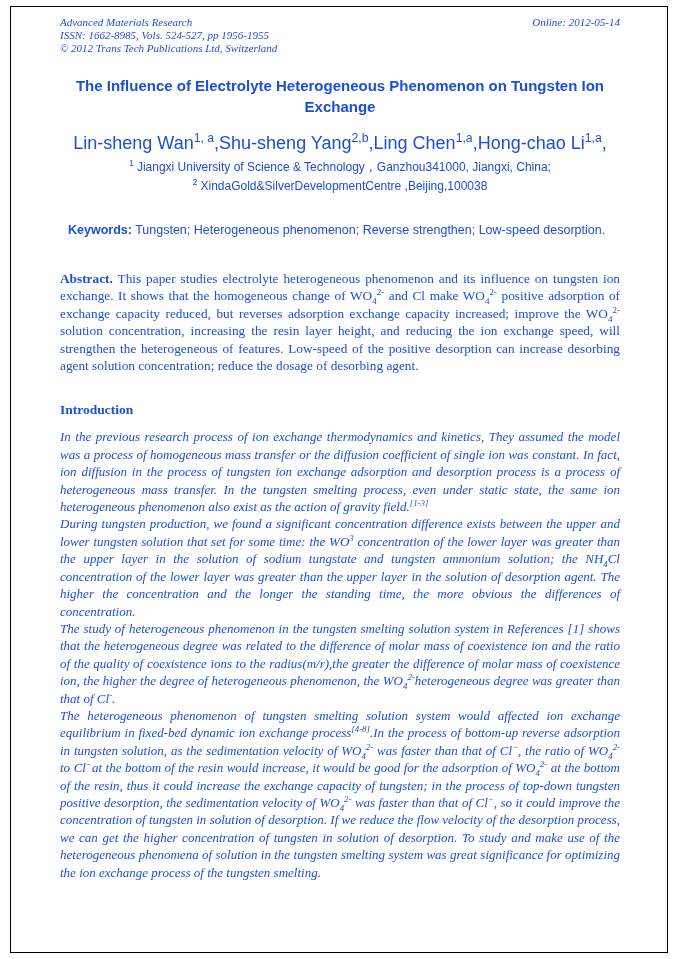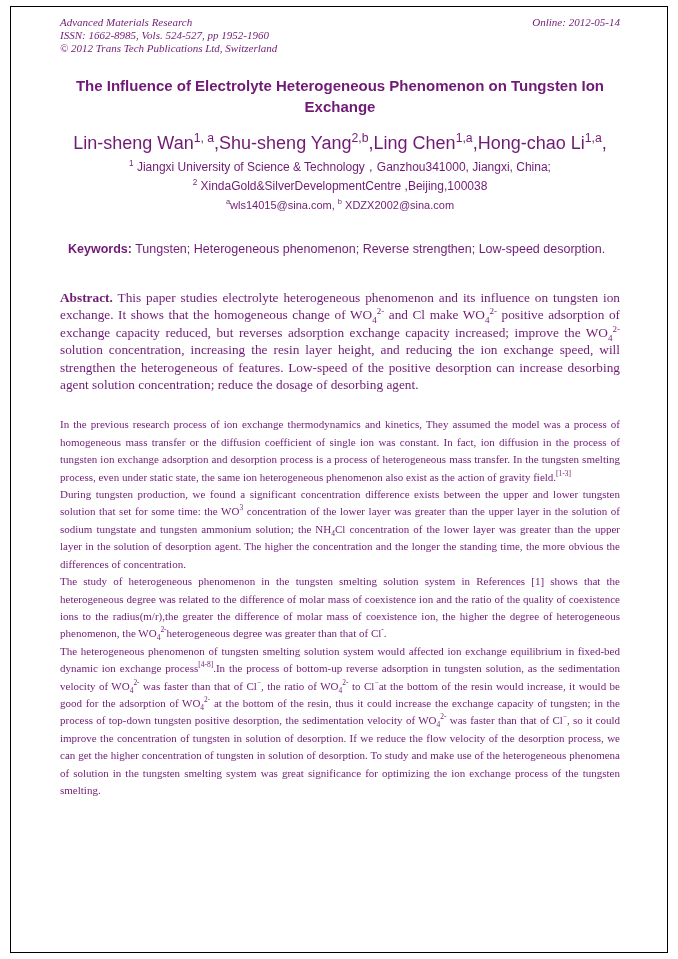--- a/index.html
+++ b/index.html
@@ -5,21 +5,21 @@
   html, body {
     margin: 0;
     padding: 0;
     background: #ffffff;
   }
   .page {
     position: relative;
     width: 678px;
     height: 959px;
     background: #ffffff;
-    color: #701a75;
+    color: #1d4ed8;
     font-family: "Liberation Serif", serif;
     box-sizing: border-box;
     overflow: hidden;
   }
   .frame {
     position: absolute;
     left: 10px;
     top: 6px;
     right: 10px;
     bottom: 6px;
@@ -92,24 +92,25 @@
   }
   .abstract .abs-label {
     font-weight: bold;
   }
   .section-heading {
     margin-top: 28px;
     font-weight: bold;
     font-size: 13.5px;
   }
   .body-text {
-    margin-top: 23px;
-    font-size: 11px;
+    margin-top: 10px;
+    font-size: 13px;
     line-height: 17.4px;
     text-align: justify;
+    font-style: italic;
   }
   .body-text p {
     margin: 0;
     padding: 0;
   }
   sup {
     font-size: 0.68em;
     vertical-align: super;
     line-height: 0;
   }
@@ -125,46 +126,46 @@
 <div class="page">
   <div class="frame"></div>
 
   <div class="content">
 
     <div class="meta">
       <div class="meta-row1">
         <span>Advanced Materials Research</span>
         <span>Online: 2012-05-14</span>
       </div>
-      <div>ISSN: 1662-8985, Vols. 524-527, pp 1952-1960</div>
+      <div>ISSN: 1662-8985, Vols. 524-527, pp 1956-1955</div>
       <div>© 2012 Trans Tech Publications Ltd, Switzerland</div>
     </div>
 
     <h1 class="paper-title">The Influence of Electrolyte Heterogeneous Phenomenon on Tungsten Ion Exchange</h1>
 
     <div class="authors">
       <div>Lin-sheng Wan<sup>1, a</sup>,Shu-sheng Yang<sup>2,b</sup>,Ling Chen<sup>1,a</sup>,Hong-chao Li<sup>1,a</sup>,</div>
     </div>
 
     <div class="affiliations">
       <div><sup>1</sup> Jiangxi University of Science &amp; Technology，Ganzhou341000, Jiangxi, China;</div>
       <div><sup>2</sup> XindaGold&amp;SilverDevelopmentCentre ,Beijing,100038</div>
-      <div class="emails"><sup>a</sup>wls14015@sina.com, <sup>b</sup> XDZX2002@sina.com</div>
     </div>
 
     <div class="keywords">
       <span class="kw-label">Keywords:</span>
       <span>Tungsten; Heterogeneous phenomenon; Reverse strengthen; Low-speed desorption.</span>
     </div>
 
     <div class="abstract">
       <span class="abs-label">Abstract.</span>
       <span>This paper studies electrolyte heterogeneous phenomenon and its influence on tungsten ion exchange. It shows that the homogeneous change of WO<sub>4</sub><sup>2-</sup> and Cl make WO<sub>4</sub><sup>2-</sup> positive adsorption of exchange capacity reduced, but reverses adsorption exchange capacity increased; improve the WO<sub>4</sub><sup>2-</sup> solution concentration, increasing the resin layer height, and reducing the ion exchange speed, will strengthen the heterogeneous of features. Low-speed of the positive desorption can increase desorbing agent solution concentration; reduce the dosage of desorbing agent.</span>
     </div>
 
+    <div class="section-heading">Introduction</div>
 
     <div class="body-text">
       <p>In the previous research process of ion exchange thermodynamics and kinetics, They assumed the model was a process of homogeneous mass transfer or the diffusion coefficient of single ion was constant. In fact, ion diffusion in the process of tungsten ion exchange adsorption and desorption process is a process of heterogeneous mass transfer. In the tungsten smelting process, even under static state, the same ion heterogeneous phenomenon also exist as the action of gravity field.<sup>[1-3]</sup></p>
       <p>During tungsten production, we found a significant concentration difference exists between the upper and lower tungsten solution that set for some time: the WO<sup>3</sup> concentration of the lower layer was greater than the upper layer in the solution of sodium tungstate and tungsten ammonium solution; the NH<sub>4</sub>Cl concentration of the lower layer was greater than the upper layer in the solution of desorption agent. The higher the concentration and the longer the standing time, the more obvious the differences of concentration.</p>
       <p>The study of heterogeneous phenomenon in the tungsten smelting solution system in References [1] shows that the heterogeneous degree was related to the difference of molar mass of coexistence ion and the ratio of the quality of coexistence ions to the radius(m/r),the greater the difference of molar mass of coexistence ion, the higher the degree of heterogeneous phenomenon, the WO<sub>4</sub><sup>2-</sup>heterogeneous degree was greater than that of Cl<sup>-</sup>.</p>
       <p>The heterogeneous phenomenon of tungsten smelting solution system would affected ion exchange equilibrium in fixed-bed dynamic ion exchange process<sup>[4-8]</sup>.In the process of bottom-up reverse adsorption in tungsten solution, as the sedimentation velocity of WO<sub>4</sub><sup>2-</sup> was faster than that of Cl<sup>−</sup>, the ratio of WO<sub>4</sub><sup>2-</sup> to Cl<sup>−</sup>at the bottom of the resin would increase, it would be good for the adsorption of WO<sub>4</sub><sup>2-</sup> at the bottom of the resin, thus it could increase the exchange capacity of tungsten; in the process of top-down tungsten positive desorption, the sedimentation velocity of WO<sub>4</sub><sup>2-</sup> was faster than that of Cl<sup>−</sup>, so it could improve the concentration of tungsten in solution of desorption. If we reduce the flow velocity of the desorption process, we can get the higher concentration of tungsten in solution of desorption. To study and make use of the heterogeneous phenomena of solution in the tungsten smelting system was great significance for optimizing the ion exchange process of the tungsten smelting.</p>
     </div>
 
   </div>
 </div>

